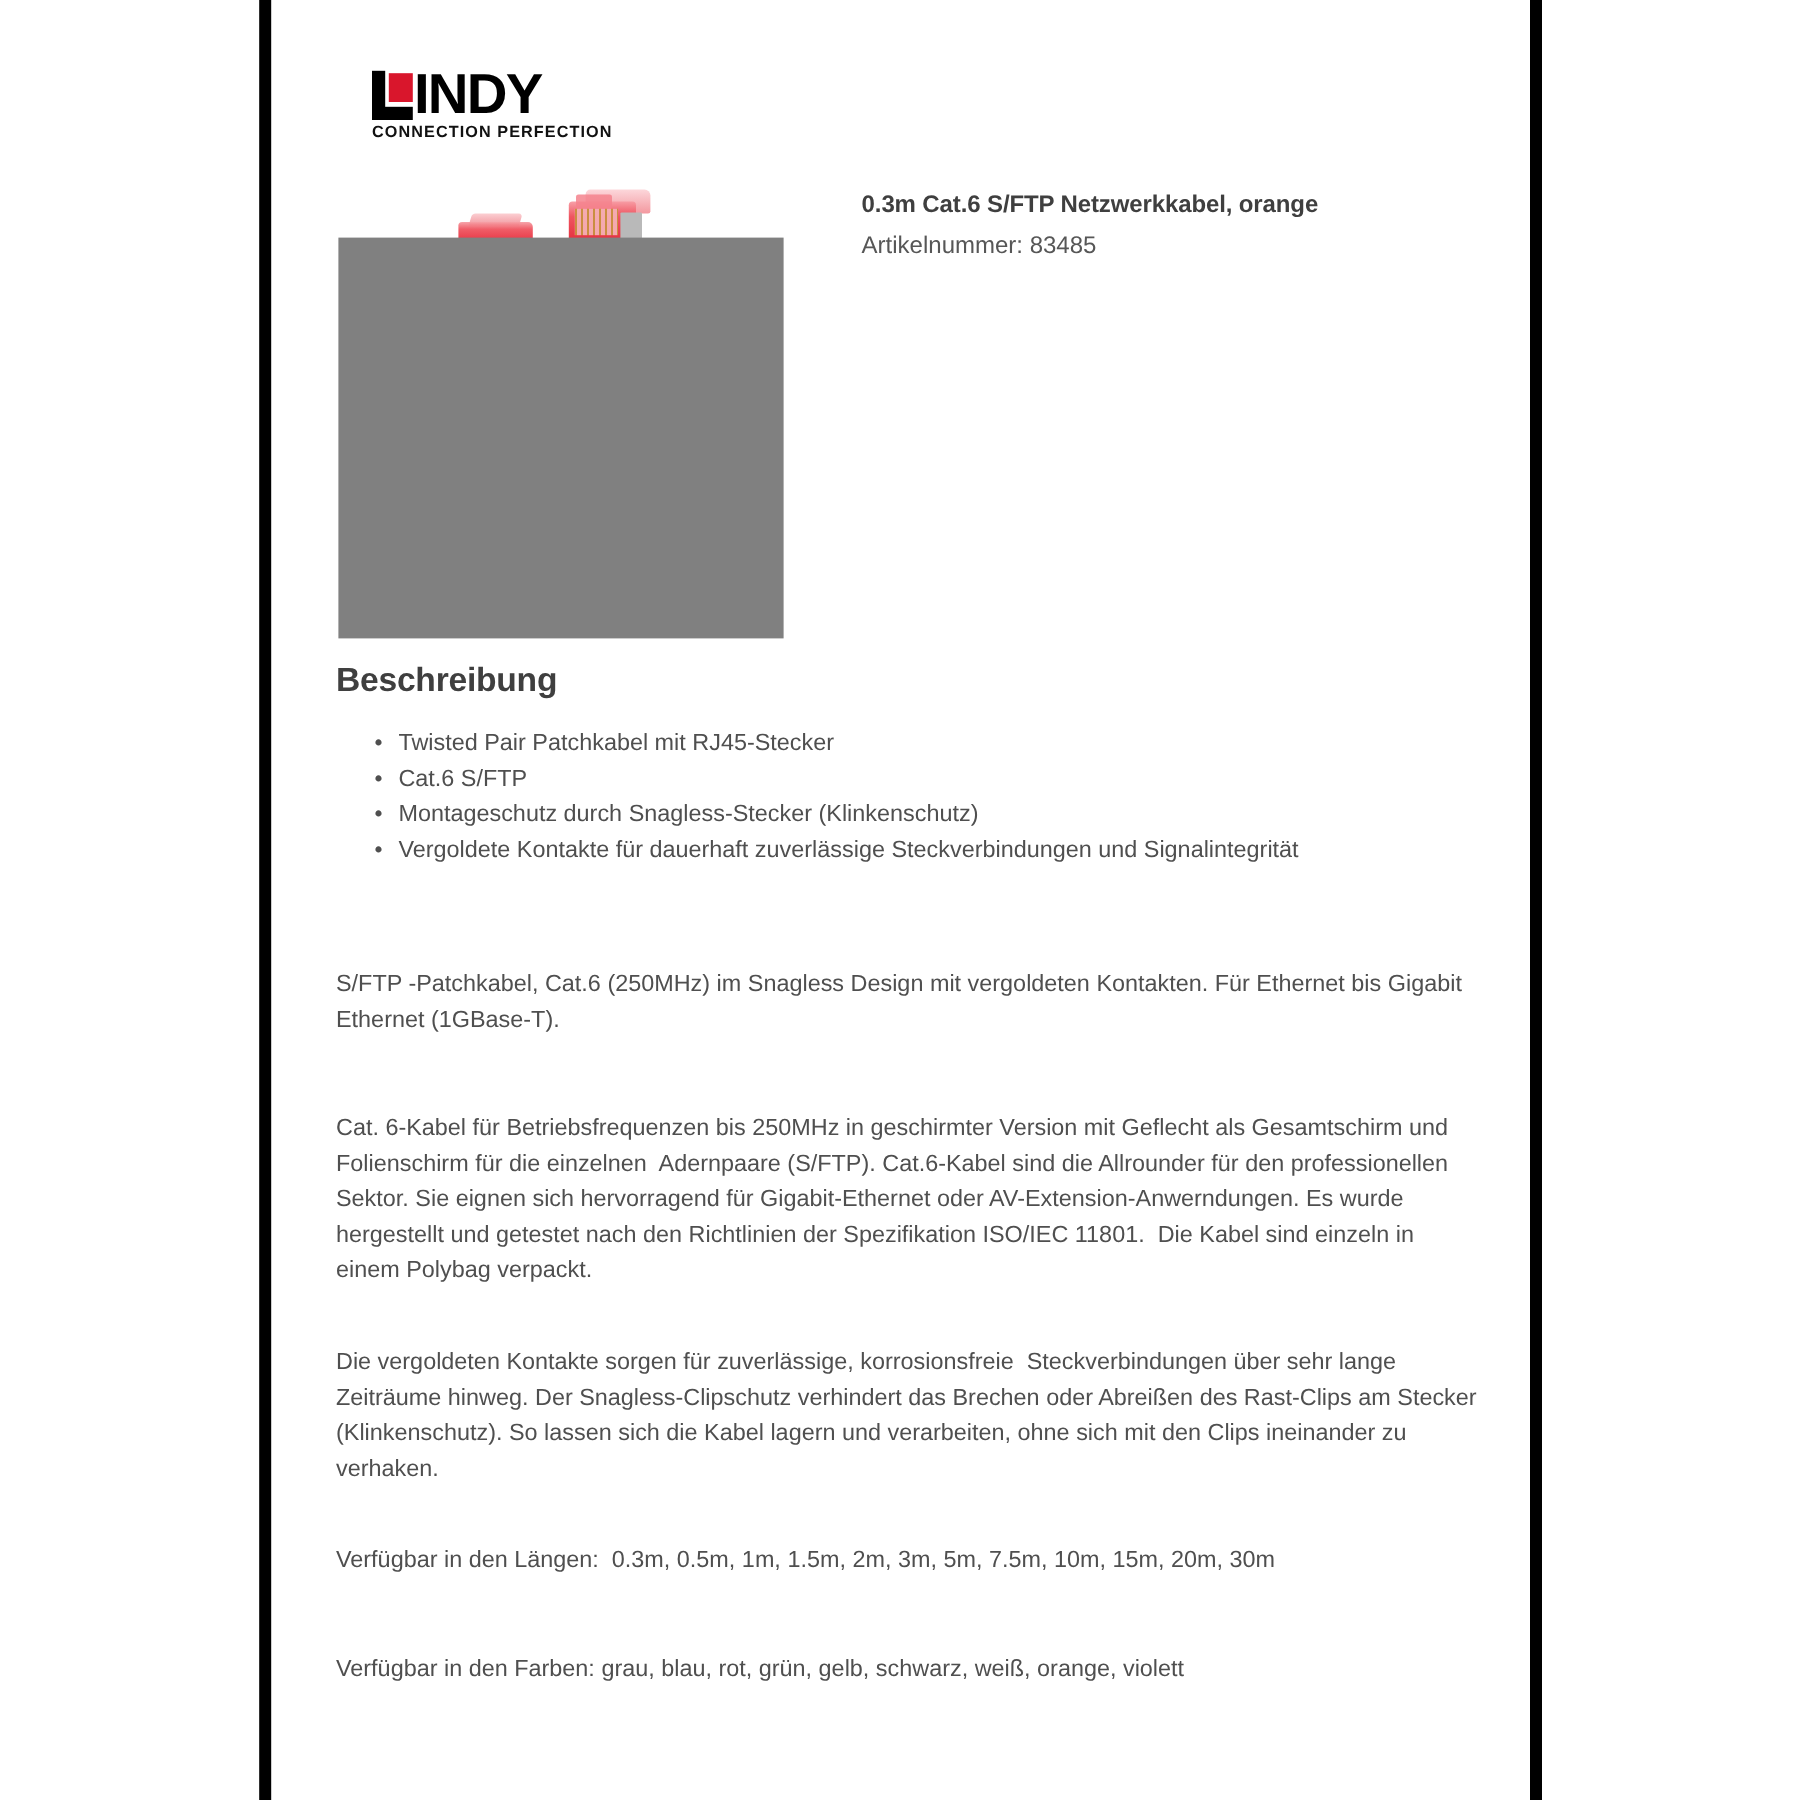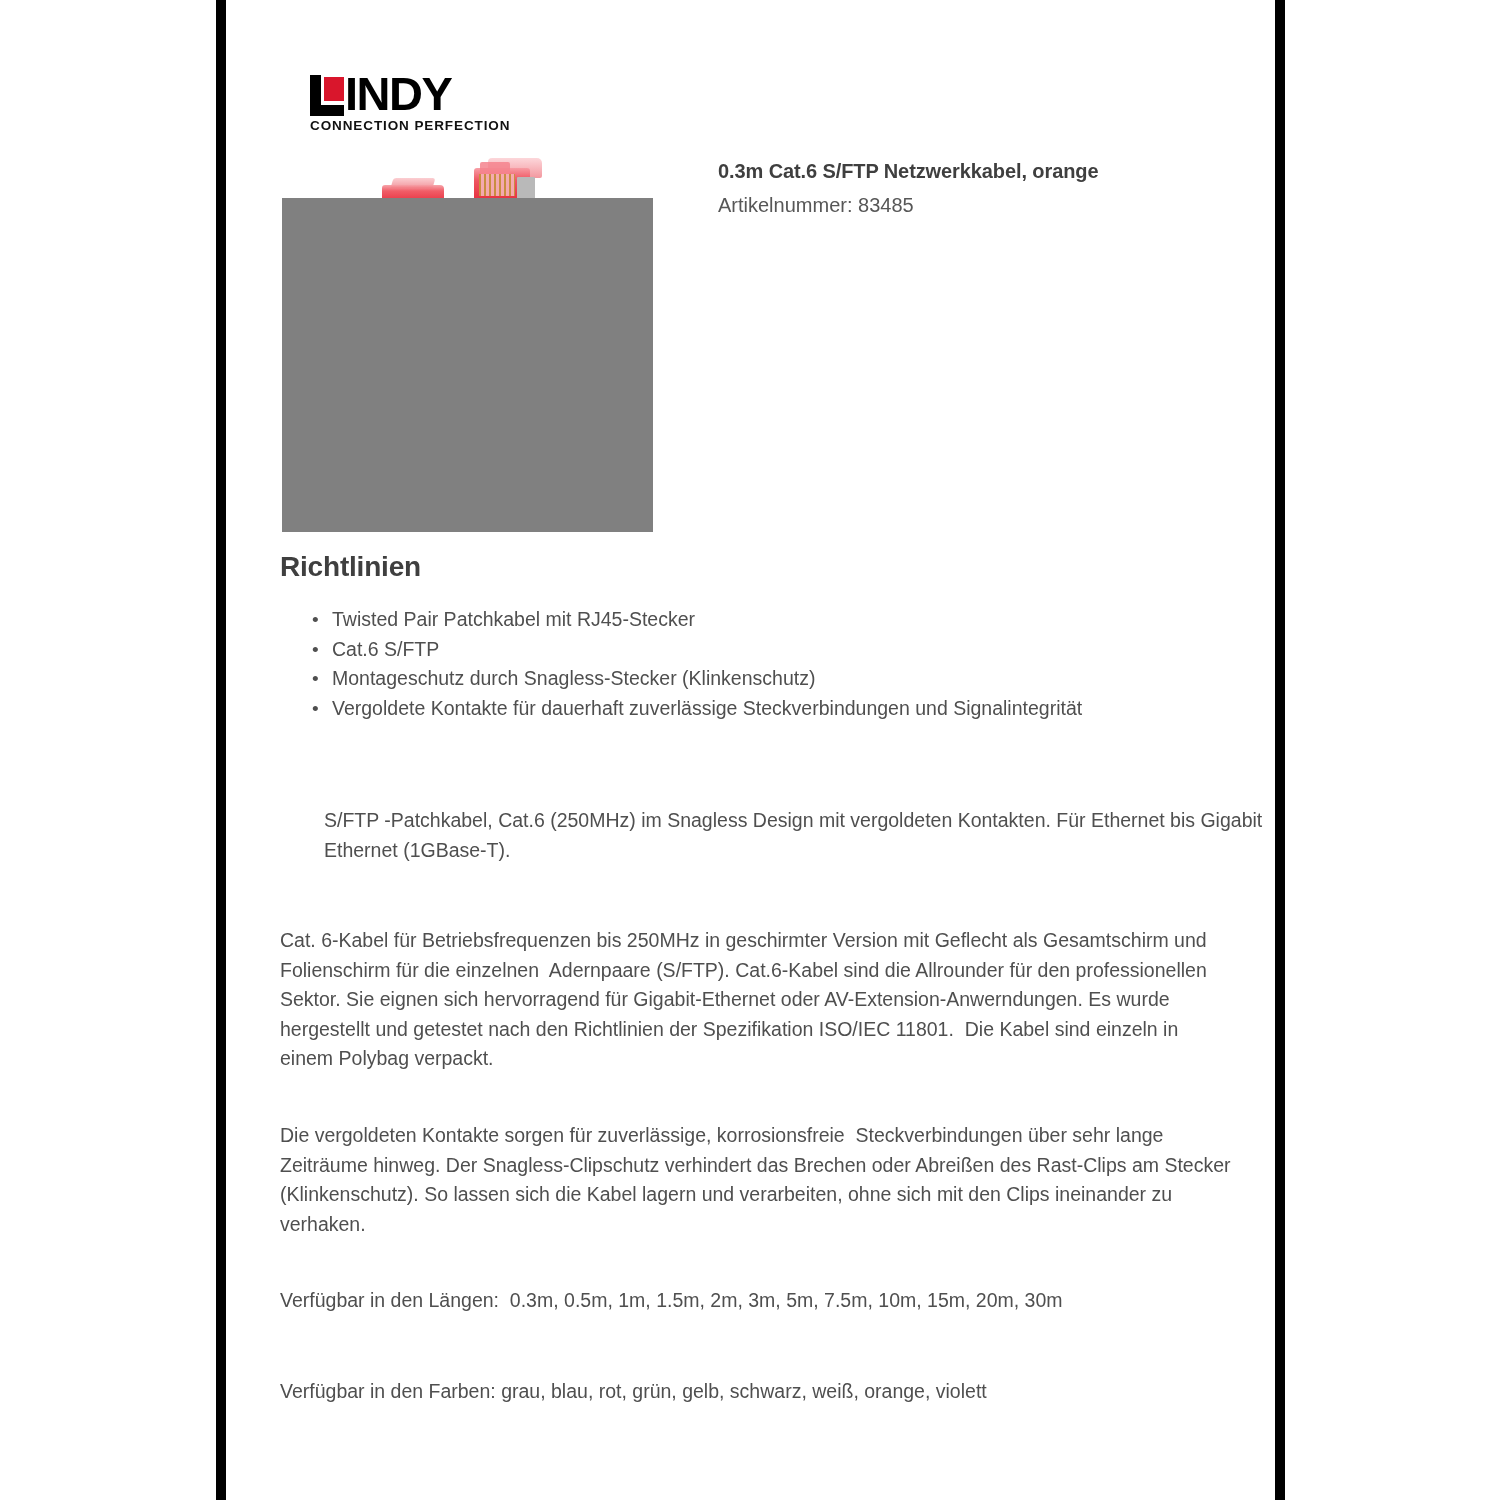--- a/index.html
+++ b/index.html
@@ -33,21 +33,21 @@
     height: 1500px;
     background: #ffffff;
     box-sizing: border-box;
     overflow: hidden;
   }
 
   
   #logo-block {
     position: absolute;
     left: 84px;
-    top: 72px;
+    top: 56px;
     width: 220px;
   }
   .logo-word {
     position: relative;
     height: 44px;
     line-height: 44px;
     font-family: "Liberation Sans", sans-serif;
     font-weight: bold;
     font-size: 47px;
     letter-spacing: -1.5px;
@@ -249,21 +249,21 @@
 
   
   .body-para {
     position: absolute;
     left: 54px;
     font-size: 19.5px;
     color: #4f4f4f;
     line-height: 29.5px;
     white-space: pre-wrap;
   }
-  #para-1 { top: 806px;  width: 940px; margin-left: 44px; }
+  #para-1 { top: 806px;  width: 940px; }
   #para-2 { top: 926px;  width: 940px; }
   #para-3 { top: 1121px; width: 965px; }
   #lengths-line { top: 1286px; width: 940px; }
   #colors-line  { top: 1377px; width: 940px; }
 </style>
 </head>
 <body>
 
 <div id="page-frame"></div>
 
@@ -293,21 +293,21 @@
       <span class="greyface"></span>
     </div>
   </div>
   <div id="image-overlay"></div>
 
   <div id="title-block">
     <div id="product-title">0.3m Cat.6 S/FTP Netzwerkkabel, orange</div>
     <div id="article-number">Artikelnummer: 83485</div>
   </div>
 
-  <div id="description-heading">Richtlinien</div>
+  <div id="description-heading">Beschreibung</div>
 
   <ul id="bullet-list">
     <li><span>Twisted Pair Patchkabel mit RJ45-Stecker</span></li>
     <li><span>Cat.6 S/FTP</span></li>
     <li><span>Montageschutz durch Snagless-Stecker (Klinkenschutz)</span></li>
     <li><span>Vergoldete Kontakte für dauerhaft zuverlässige Steckverbindungen und Signalintegrität</span></li>
   </ul>
 
   <div class="body-para" id="para-1">S/FTP -Patchkabel, Cat.6 (250MHz) im Snagless Design mit vergoldeten Kontakten. Für Ethernet bis Gigabit Ethernet (1GBase-T).</div>
   <div class="body-para" id="para-2">Cat. 6-Kabel für Betriebsfrequenzen bis 250MHz in geschirmter Version mit Geflecht als Gesamtschirm und Folienschirm für die einzelnen  Adernpaare (S/FTP). Cat.6-Kabel sind die Allrounder für den professionellen Sektor. Sie eignen sich hervorragend für Gigabit-Ethernet oder AV-Extension-Anwerndungen. Es wurde hergestellt und getestet nach den Richtlinien der Spezifikation ISO/IEC 11801.  Die Kabel sind einzeln in einem Polybag verpackt.</div>

